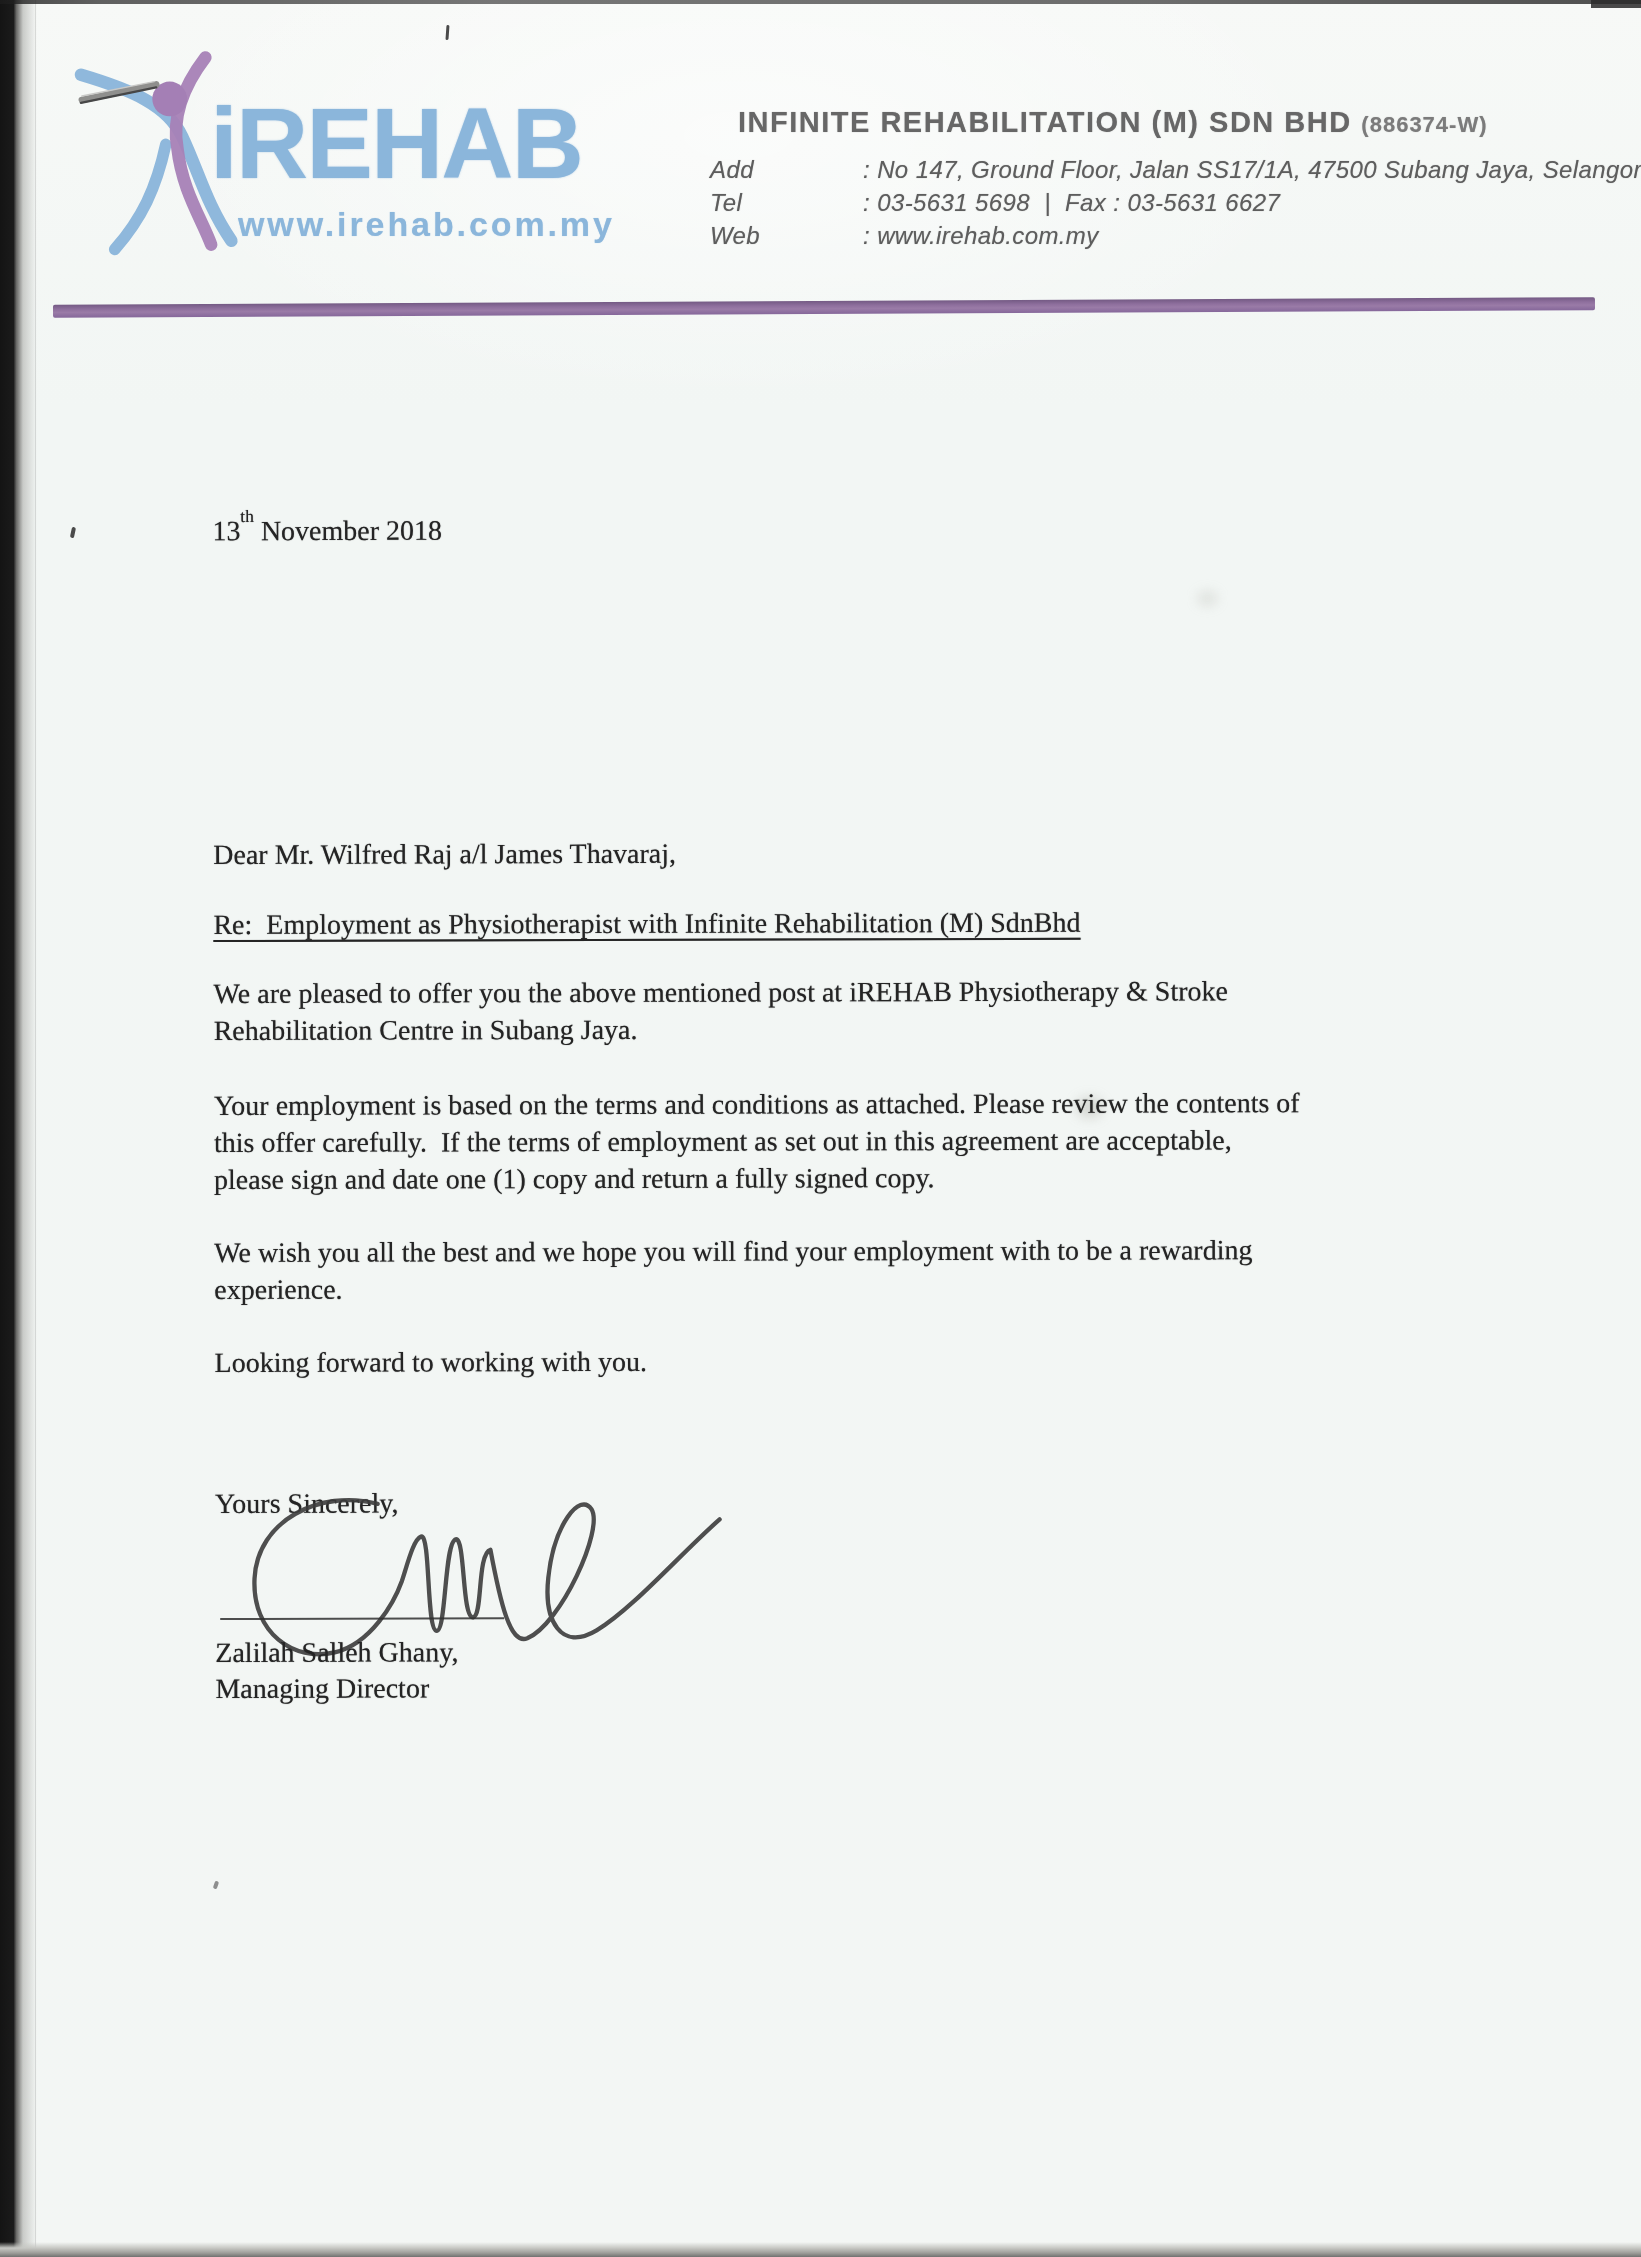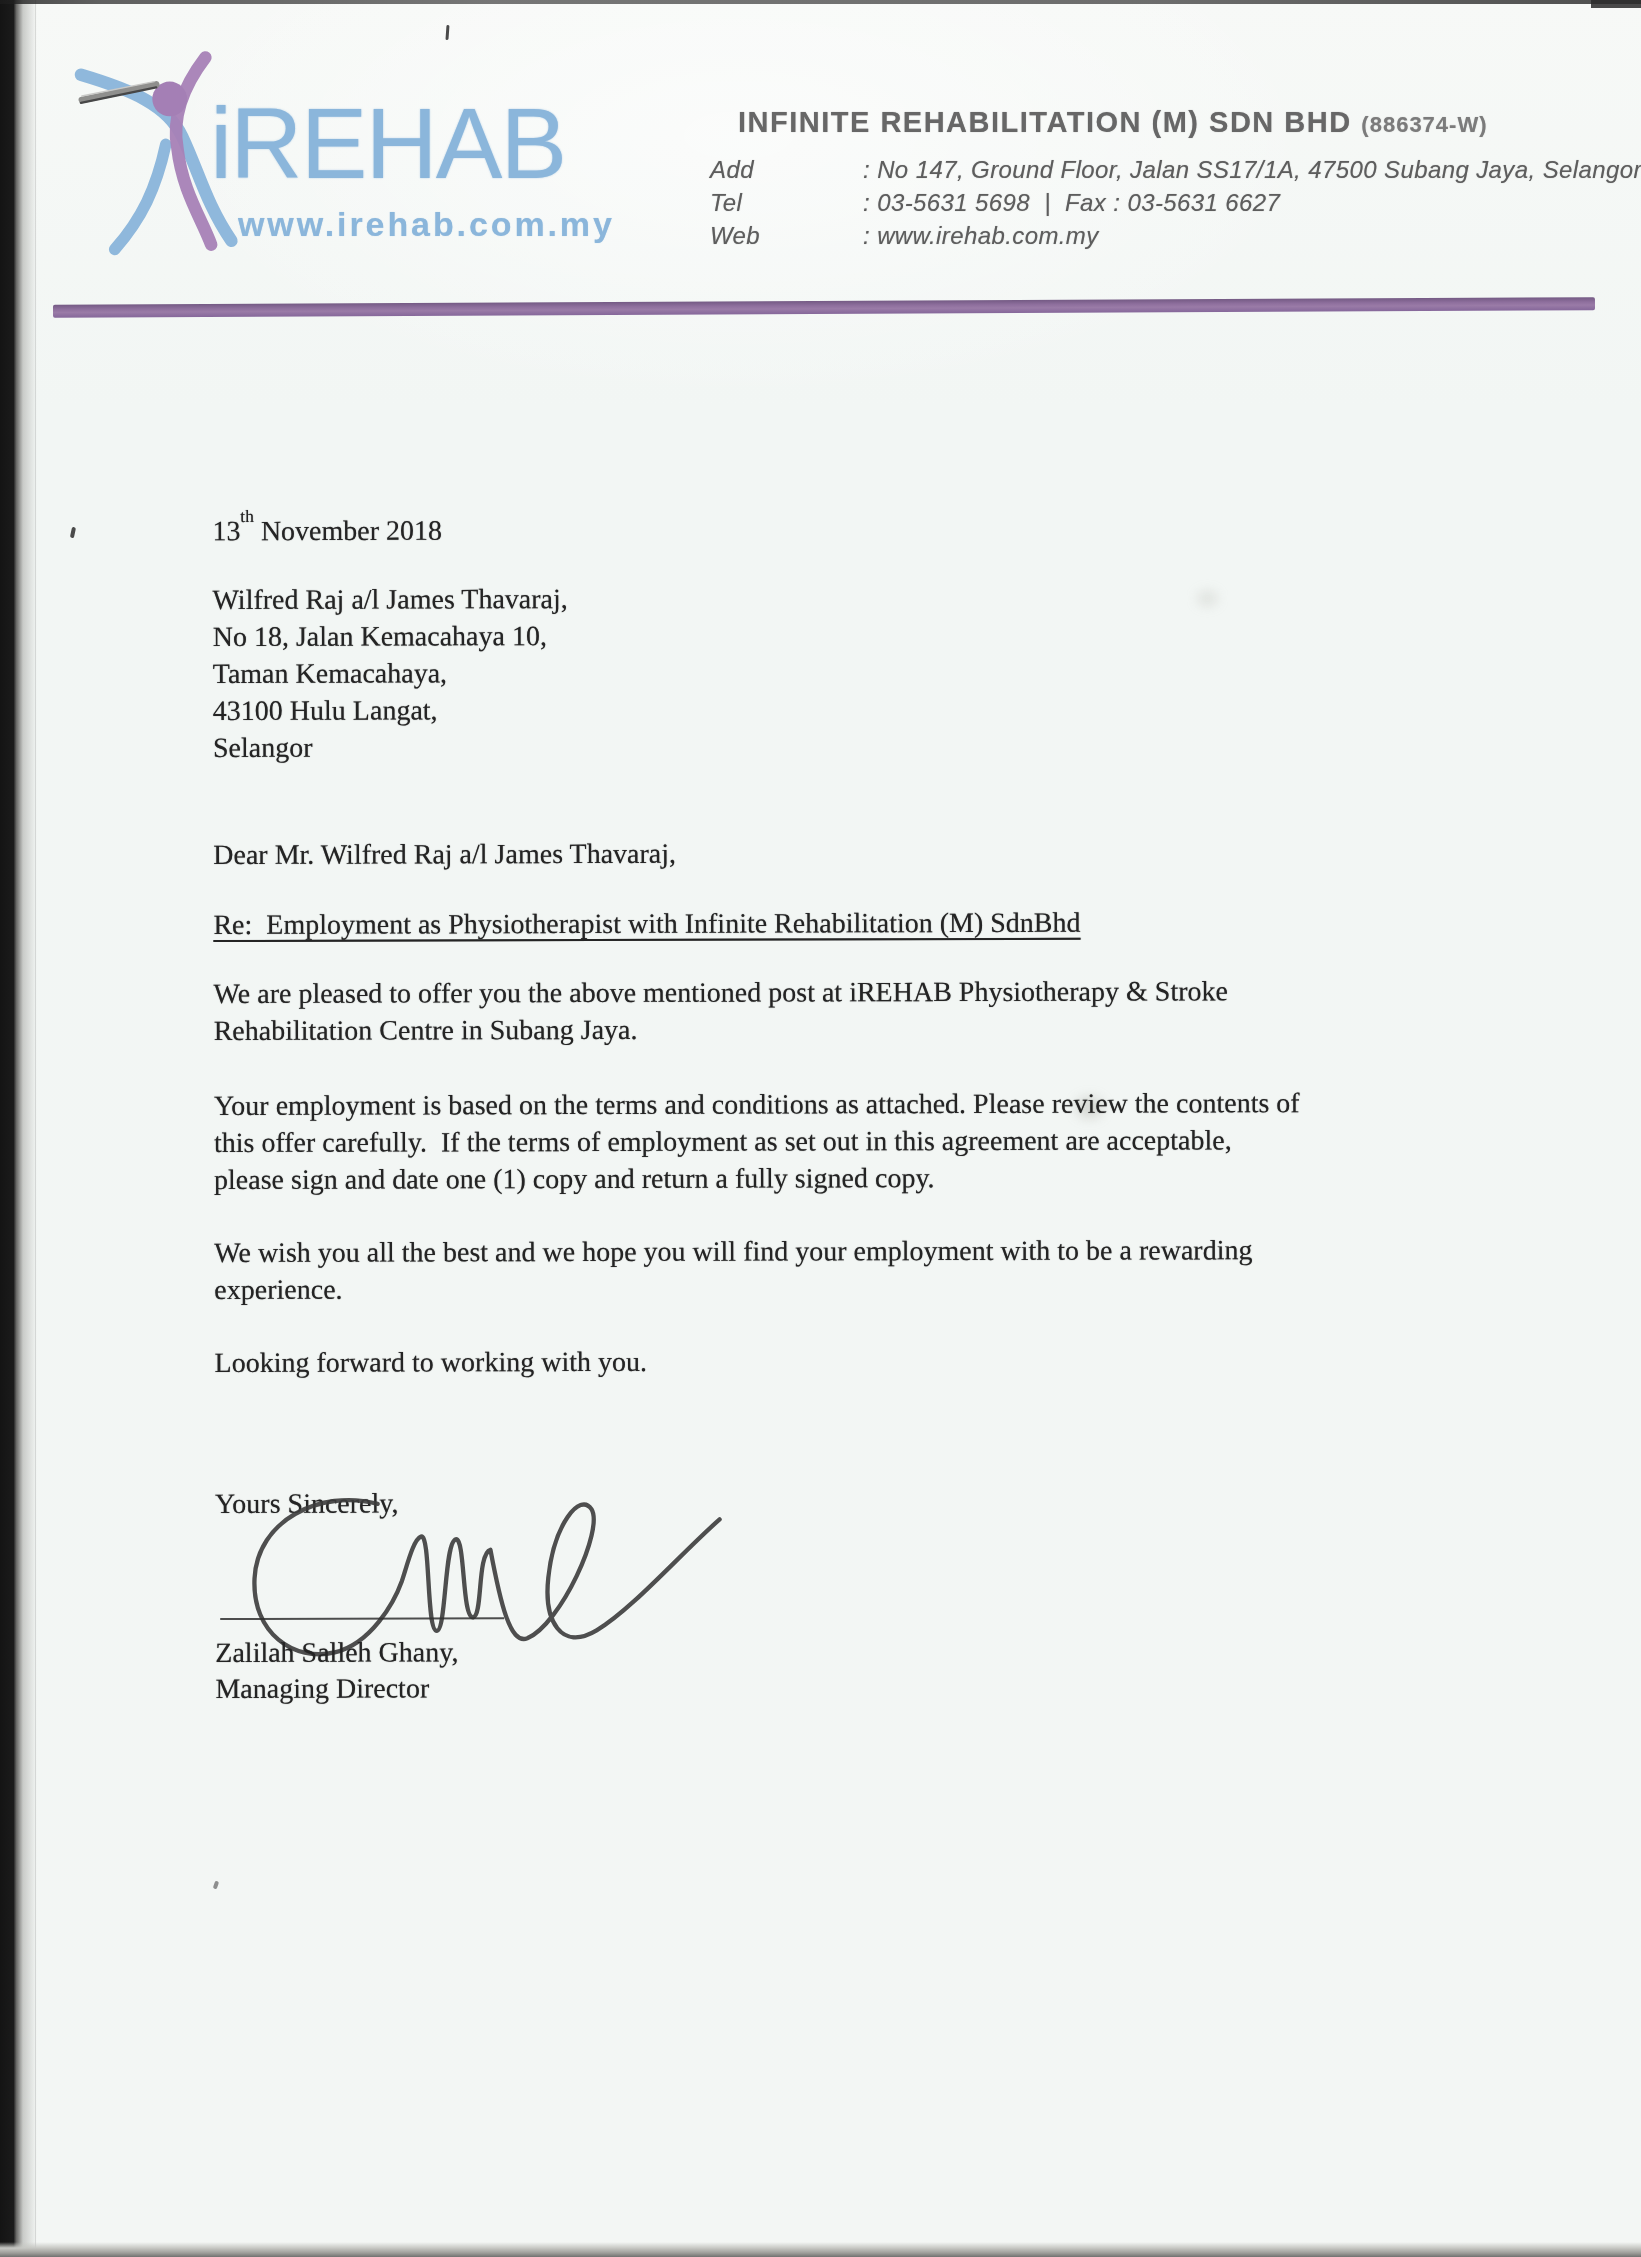--- a/index.html
+++ b/index.html
@@ -20,21 +20,21 @@
     background:linear-gradient(90deg,#1c1c1c 0%,#3a3a3a 6%,#555 30%,#4a4a4a 70%,#242424 100%);opacity:.8;}
   .edge-top-right{position:absolute;right:0;top:0;width:50px;height:7.7px;background:#2a2a2a;opacity:.85;}
   .edge-bottom{position:absolute;left:0;top:2242px;width:1641px;height:15.4px;
     background:linear-gradient(180deg,rgba(220,220,216,0) 0%,#c7c8c4 40%,#9b9b97 75%,#717170 100%);}
   .speck{position:absolute;background:#4a4a4a;border-radius:1.9px;}
   .smudge{position:absolute;border-radius:50%;filter:blur(5.8px);}
 
   
   .brand{
     position:absolute;left:210px;top:93px;
-    font-size:100px;font-weight:400;letter-spacing:-1.9px;line-height:1;
+    font-size:100px;font-weight:700;letter-spacing:-1.9px;line-height:1;
     color:#8bb6db;text-shadow:0 0 1.9px rgba(139,182,219,0.65);
   }
   .brand-url{
     position:absolute;left:238px;top:205px;
     font-size:34px;font-weight:700;letter-spacing:2.9px;
     color:#8bb6db;text-shadow:0 0 1px rgba(139,182,219,0.6);
   }
   .company-line{position:absolute;left:710px;top:106px;white-space:nowrap;}
   .company-name{
     font-size:29px;font-weight:700;letter-spacing:1.5px;color:#676767;
@@ -126,25 +126,20 @@
       </div>
     </div>
 
     <div class="divider"></div>
   </div>
 
   <div class="content">
 
     <div class="scan-text date" style="top:506px;"><span>13</span><sup>th</sup><span> November 2018</span></div>
 
-    <div class="scan-text" style="top:581px;">Wilfred Raj a/l James Thavaraj,
-No 18, Jalan Kemacahaya 10,
-Taman Kemacahaya,
-43100 Hulu Langat,
-Selangor</div>
 
     <div class="scan-text" style="top:836px;">Dear Mr. Wilfred Raj a/l James Thavaraj,</div>
 
     <div class="scan-text subject" style="top:906px;">Re:  Employment as Physiotherapist with Infinite Rehabilitation (M) SdnBhd</div>
 
     <div class="scan-text" style="top:975px;">We are pleased to offer you the above mentioned post at iREHAB Physiotherapy &amp; Stroke
 Rehabilitation Centre in Subang Jaya.</div>
 
     <div class="scan-text" style="top:1087px;">Your employment is based on the terms and conditions as attached. Please review the contents of
 this offer carefully.  If the terms of employment as set out in this agreement are acceptable,

